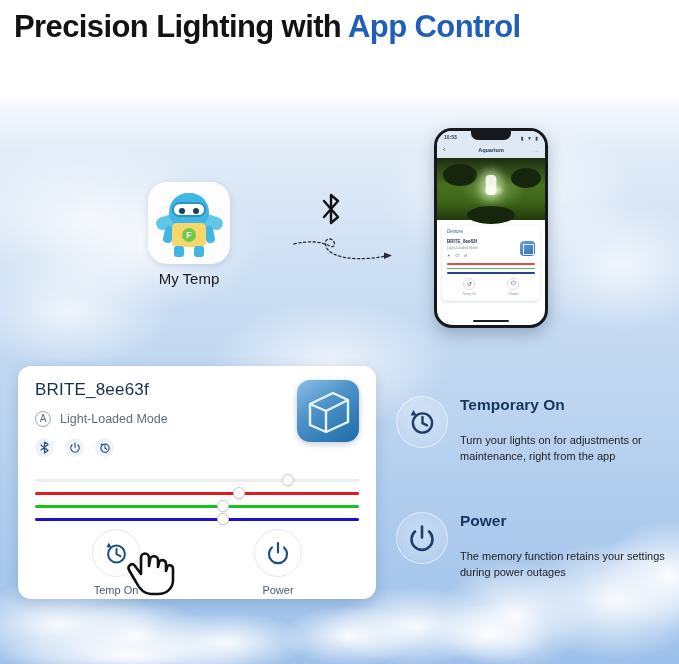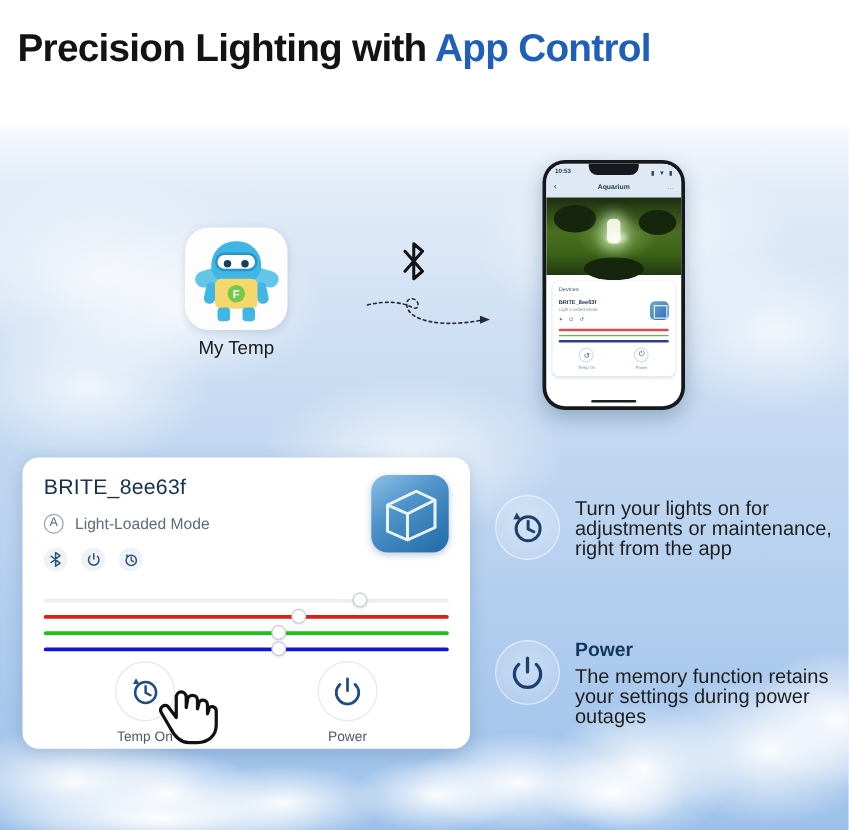--- a/index.html
+++ b/index.html
@@ -35,21 +35,21 @@
   }
   .hazecloud {
     position: absolute;
     border-radius: 50%;
     background: radial-gradient(closest-side, rgba(255,255,255,0.70), rgba(255,255,255,0));
     pointer-events: none;
   }
 
   
   #header {
-    position: absolute; left: 0; top: 12px; width: 679px;
+    position: absolute; left: 0; top: 0; width: 679px;
     z-index: 5;
     padding: 8px 12px 0 14px;
   }
   #headline {
     font-size: 31px;
     font-weight: bold;
     letter-spacing: -0.6px;
     line-height: 38px;
     color: #131313;
     white-space: nowrap;
@@ -240,21 +240,21 @@
   #feat1 { left: 396px; top: 396px; }
   #feat2 { left: 396px; top: 512px; }
   .fcirc {
     width: 52px; height: 52px; border-radius: 50%; flex: 0 0 52px;
     border: 1px solid rgba(255,255,255,0.55);
     background: radial-gradient(circle at 50% 45%, rgba(255,255,255,0.36), rgba(255,255,255,0.05));
     display: flex; align-items: center; justify-content: center;
     color: #1c3f6e;
   }
   .ftitle { font-size: 15.5px; font-weight: bold; color: #13355e; line-height: 18px; }
-  .fdesc { font-size: 16px; color: #1e1e1e; line-height: 16px; margin-top: 4px; max-width: 215px; }
+  .fdesc { font-size: 11px; color: #1e1e1e; line-height: 16px; margin-top: 18px; max-width: 215px; }
 </style>
 </head>
 <body>
 
 <div id="sky">
   <div class="hazecloud" style="left:-60px; top:140px; width:280px; height:160px;"></div>
   <div class="hazecloud" style="left:40px;  top:180px; width:220px; height:130px;"></div>
   <div class="hazecloud" style="left:-30px; top:250px; width:200px; height:120px;"></div>
   <div class="hazecloud" style="left:380px; top:120px; width:260px; height:150px;"></div>
   <div class="hazecloud" style="left:520px; top:200px; width:200px; height:130px;"></div>
@@ -444,20 +444,21 @@
 
 <div class="feature" id="feat1">
   <div class="fcirc">
     <svg width="30" height="30" viewBox="0 0 30 30">
       <circle cx="15.5" cy="16" r="9.6" fill="none" stroke="#1c3f6e" stroke-width="2.4"></circle>
       <path d="M15.5 10 L15.5 16.2 L20 18.4" fill="none" stroke="#1c3f6e" stroke-width="2.4" stroke-linecap="round"></path>
       <path d="M3.6 8.4 L6.4 3 L9.8 8.6 Z" fill="#1c3f6e"></path>
     </svg>
   </div>
   <div>
+    <div class="ftitle">Temporary On</div>
     <div class="fdesc">Turn your lights on for adjustments or maintenance, right from the app</div>
   </div>
 </div>
 
 <div class="feature" id="feat2">
   <div class="fcirc">
     <svg width="30" height="30" viewBox="0 0 30 30">
       <path d="M8 8.5 A10.5 10.5 0 1 0 22 8.5" fill="none" stroke="#1c3f6e" stroke-width="2.6" stroke-linecap="round"></path>
       <line x1="15" y1="3.5" x2="15" y2="14.5" stroke="#1c3f6e" stroke-width="2.6" stroke-linecap="round"></line>
     </svg>

